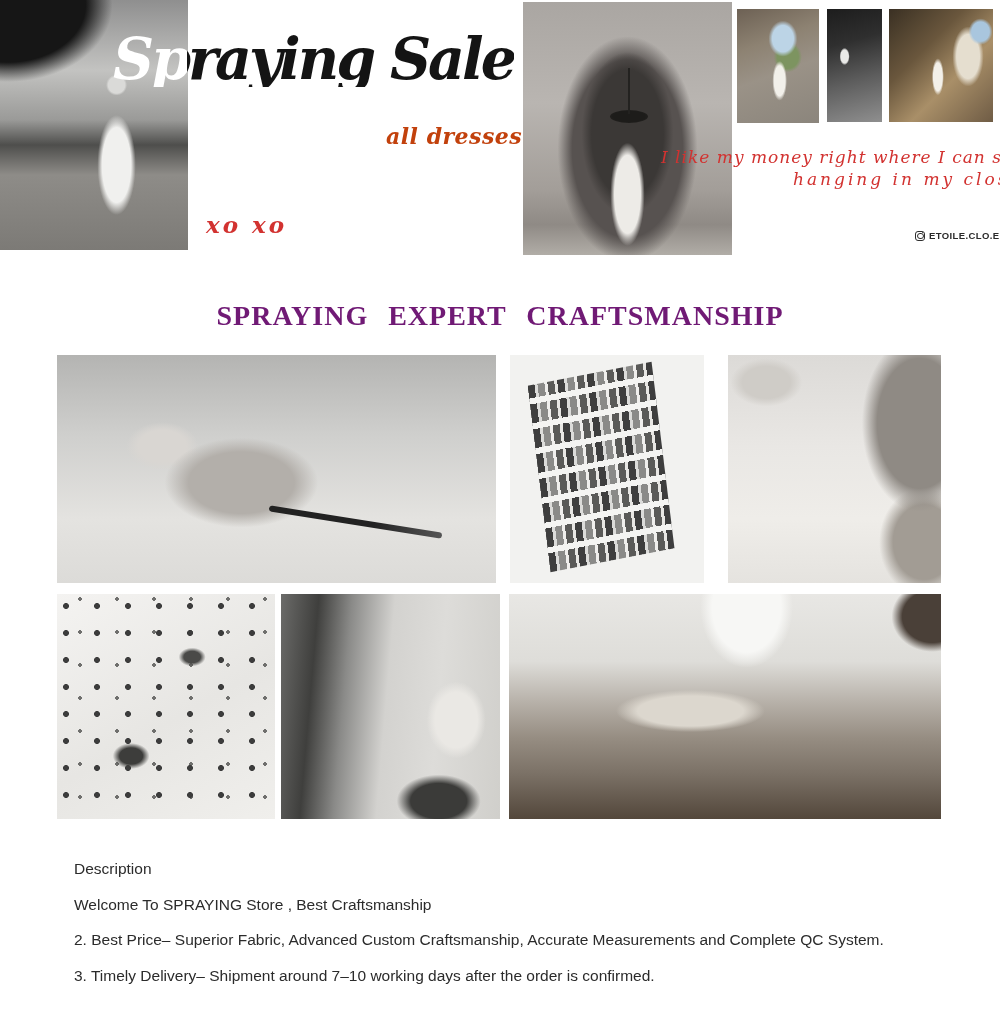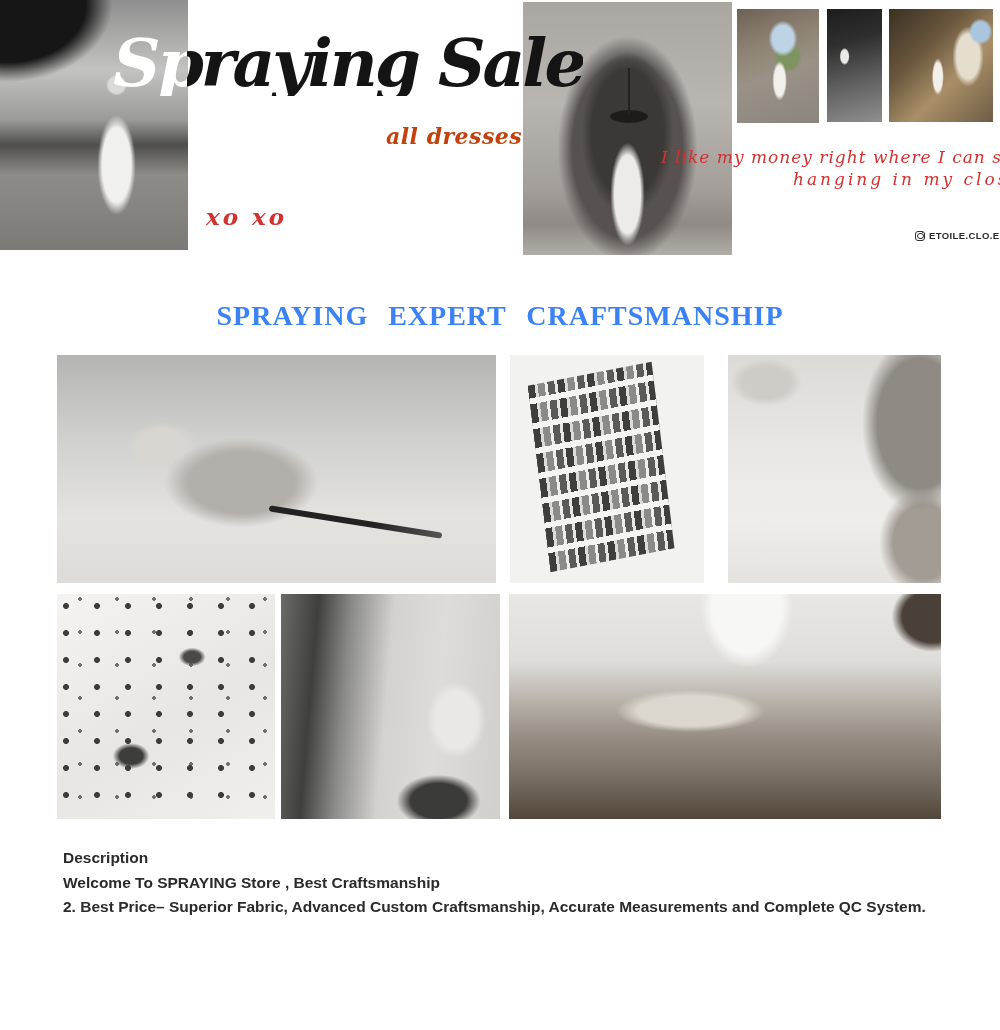--- a/index.html
+++ b/index.html
@@ -37,47 +37,47 @@
       linear-gradient(165deg,#1d1d1d 0%,#2f2f2f 30%,#5d5d5d 62%,#8f8f8f 100%);}
   .small-c{left:889px;top:9px;width:104px;height:113px;
     background:
       radial-gradient(ellipse 9px 28px at 47% 60%, #f3f0e9 0 50%, rgba(243,240,233,0) 66%),
       radial-gradient(ellipse 20px 22px at 88% 20%, #a9c6de 0 44%, rgba(169,198,222,0) 60%),
       radial-gradient(ellipse 26px 50px at 76% 42%, #e5decf 0 44%, rgba(229,222,207,0) 60%),
       linear-gradient(135deg,#3a3023 0%,#6a573d 35%,#a98f68 62%,#6f5c45 100%);}
 
   .sale-title{position:absolute;left:113px;top:30px;margin:0;line-height:1;
     font-family:"DejaVu Serif",serif;font-style:italic;font-weight:bold;
-    font-size:66px;letter-spacing:-3px;
+    font-size:57px;letter-spacing:-3px;
     background:linear-gradient(90deg,#ffffff 0px,#ffffff 74px,#141414 74px);
     -webkit-background-clip:text;background-clip:text;color:transparent;}
   .sale-subtitle{position:absolute;left:386px;top:123px;
     font-family:"DejaVu Serif",serif;font-style:italic;font-weight:600;
     font-size:22px;letter-spacing:.5px;color:#c2410c;}
-  .xoxo{position:absolute;left:206px;top:203px;
+  .xoxo{position:absolute;left:206px;top:211px;
     font-family:"DejaVu Serif",serif;font-style:italic;font-weight:bold;
     font-size:23px;letter-spacing:3px;}
   .quote{position:absolute;font-family:"DejaVu Serif",serif;font-style:italic;
     font-size:17px;white-space:nowrap;}
   .quote-1{left:661px;top:147px;letter-spacing:1px;}
   .quote-2{left:793px;top:169px;letter-spacing:3px;}
 
   .ig-badge{position:absolute;left:915px;top:230px;display:flex;align-items:center;gap:4px;
     color:#2a2a2a;font-size:9.5px;font-weight:bold;letter-spacing:.4px;}
   .ig-icon{position:relative;width:10px;height:10px;border:1.4px solid #2e2e2e;border-radius:3px;
     box-sizing:border-box;display:inline-block;}
   .ig-icon::before{content:"";position:absolute;left:1.2px;top:1.2px;width:4.6px;height:4.6px;
     border:1.1px solid #2e2e2e;border-radius:50%;}
   .ig-icon::after{content:"";position:absolute;right:.6px;top:.4px;width:1.4px;height:1.4px;
     border-radius:50%;background:#2e2e2e;}
 
   
   .craft-heading{position:absolute;left:0;top:300px;width:1000px;margin:0;text-align:center;
     font-family:"Liberation Serif",serif;font-weight:bold;font-size:28px;
-    letter-spacing:1px;word-spacing:12px;color:#3b82f6;}
+    letter-spacing:1px;word-spacing:12px;color:#701a75;}
 
   
   .ph1{left:57px;top:355px;width:439px;height:228px;
     background:
       radial-gradient(ellipse 120px 70px at 42% 56%, #b3afaa 0 44%, rgba(179,175,170,0) 64%),
       radial-gradient(ellipse 60px 40px at 24% 40%, #d9d6d2 0 40%, rgba(217,214,210,0) 60%),
       linear-gradient(180deg,#b4b4b2 0%,#cfcfcd 35%,#e4e3e0 72%,#dcdbd8 100%);}
   .ph1::after{content:"";position:absolute;left:48%;top:72%;width:175px;height:6px;
     background:linear-gradient(90deg,#222 0 60%,#555);border-radius:3px;transform:rotate(9deg);}
   .ph2{left:510px;top:355px;width:194px;height:228px;background:#f2f2f0;}
@@ -110,21 +110,21 @@
   .ph6{left:509px;top:594px;width:432px;height:225px;
     background:
       radial-gradient(ellipse 66px 86px at 55% 6%, #f7f7f5 0 52%, rgba(247,247,245,0) 70%),
       radial-gradient(ellipse 60px 52px at 98% 10%, #4a4038 0 50%, rgba(74,64,56,0) 68%),
       radial-gradient(ellipse 120px 34px at 42% 52%, #dcd7ce 0 44%, rgba(220,215,206,0) 62%),
       linear-gradient(180deg,#e8e7e4 0%,#deddd9 30%,#b7b1a9 48%,#968d82 64%,#7b7166 80%,#53473b 100%);}
 
   
   .description{position:absolute;left:62px;top:845px;width:890px;
     font-size:15.5px;line-height:23.5px;color:#2b2b2b;}
-  .description p{margin:1px;font-weight:bold;}
+  .description p{margin:12px;}
   .description p.justify{text-align:justify;}
 </style>
 </head>
 <body>
 
 <div class="page">
 
   <section style="position:absolute;inset:0 0 auto 0;height:260px;">
     <div class="photo banner-left" aria-label="Black and white photo of a model in a white halter dress on a beach at sunset"></div>
     <div class="photo banner-mid" aria-label="Model in a white backless gown standing in an ornate archway entrance with a chandelier"></div>
@@ -154,15 +154,16 @@
     <div class="photo ph3" aria-label="Hands hand-sewing beads onto lace fabric"></div>
     <div class="photo ph4" aria-label="Close-up of beaded lace applique with sequins"></div>
     <div class="photo ph5" aria-label="Seamstress embroidering an applique in a hoop"></div>
     <div class="photo ph6" aria-label="Workshop cutting table with fabric rolls and cutting machine"></div>
   </section>
 
   <section class="description">
     <p>Description</p>
     <p>Welcome To SPRAYING Store , Best Craftsmanship</p>
     <p>2. Best Price– Superior Fabric, Advanced Custom Craftsmanship, Accurate Measurements and Complete QC System.</p>
+    <p>3. Timely Delivery– Shipment around 7–10 working days after the order is confirmed.</p>
   </section>
 
 </div>
 
 </body></html>

